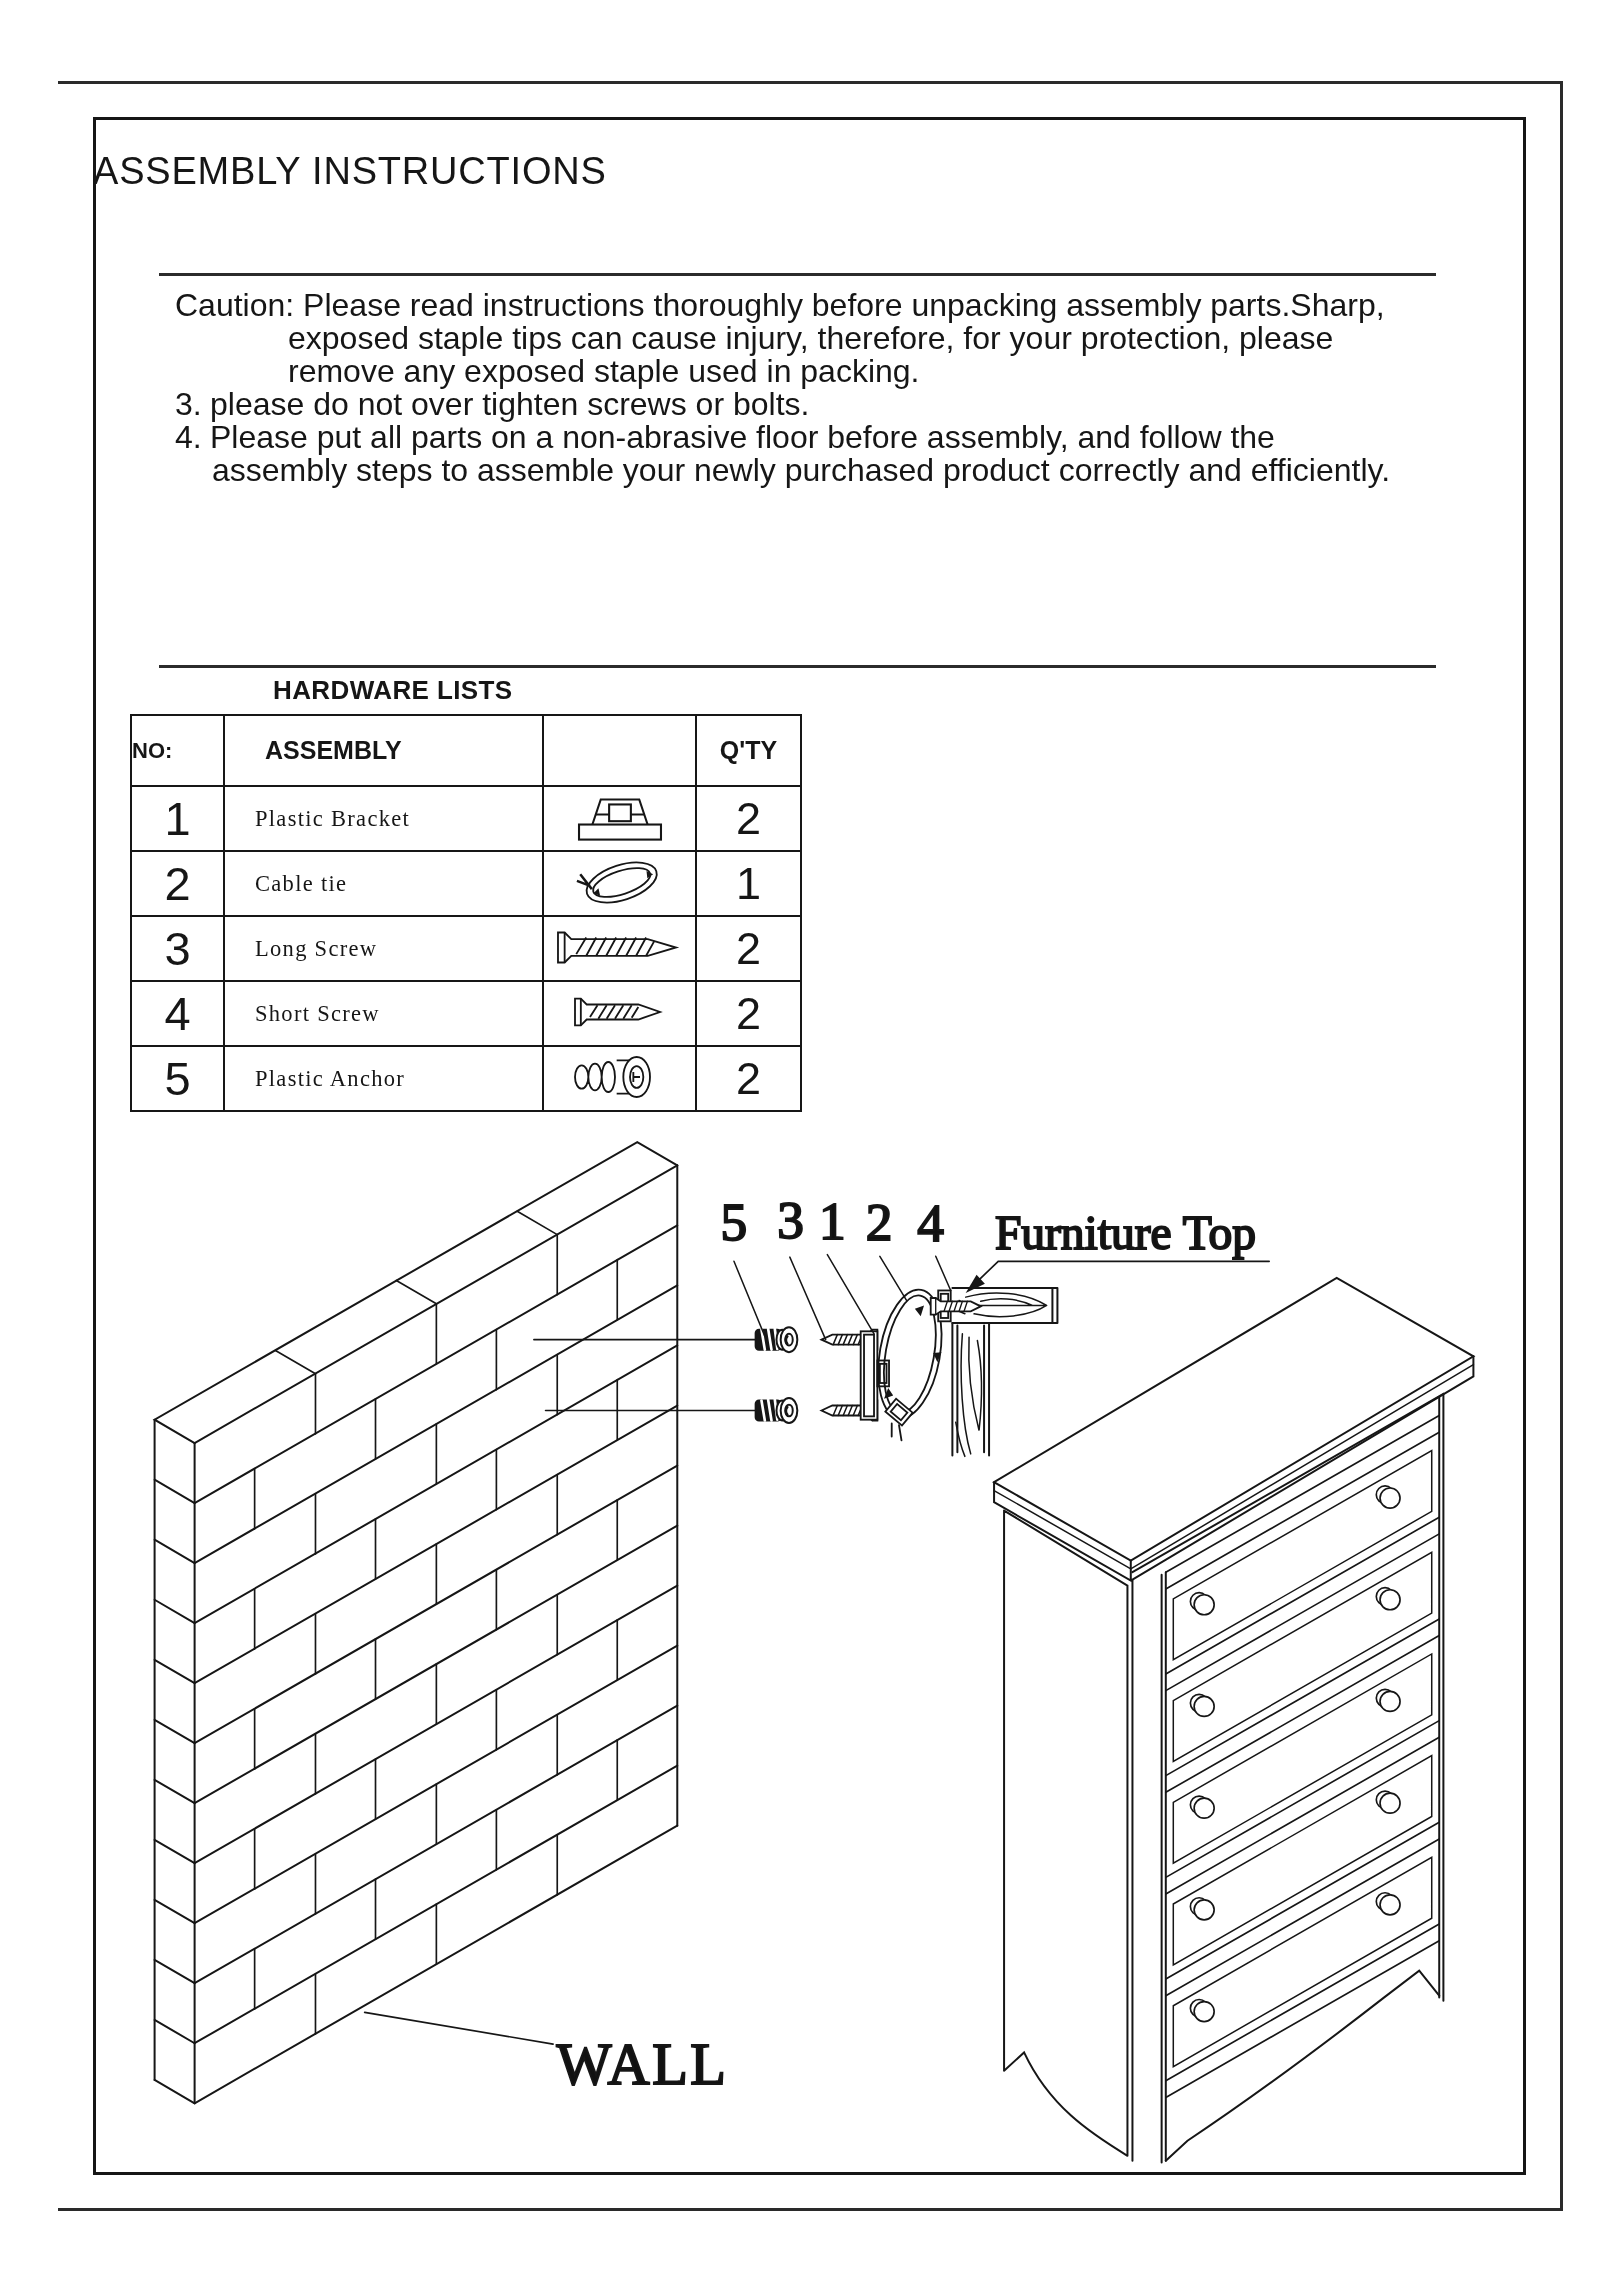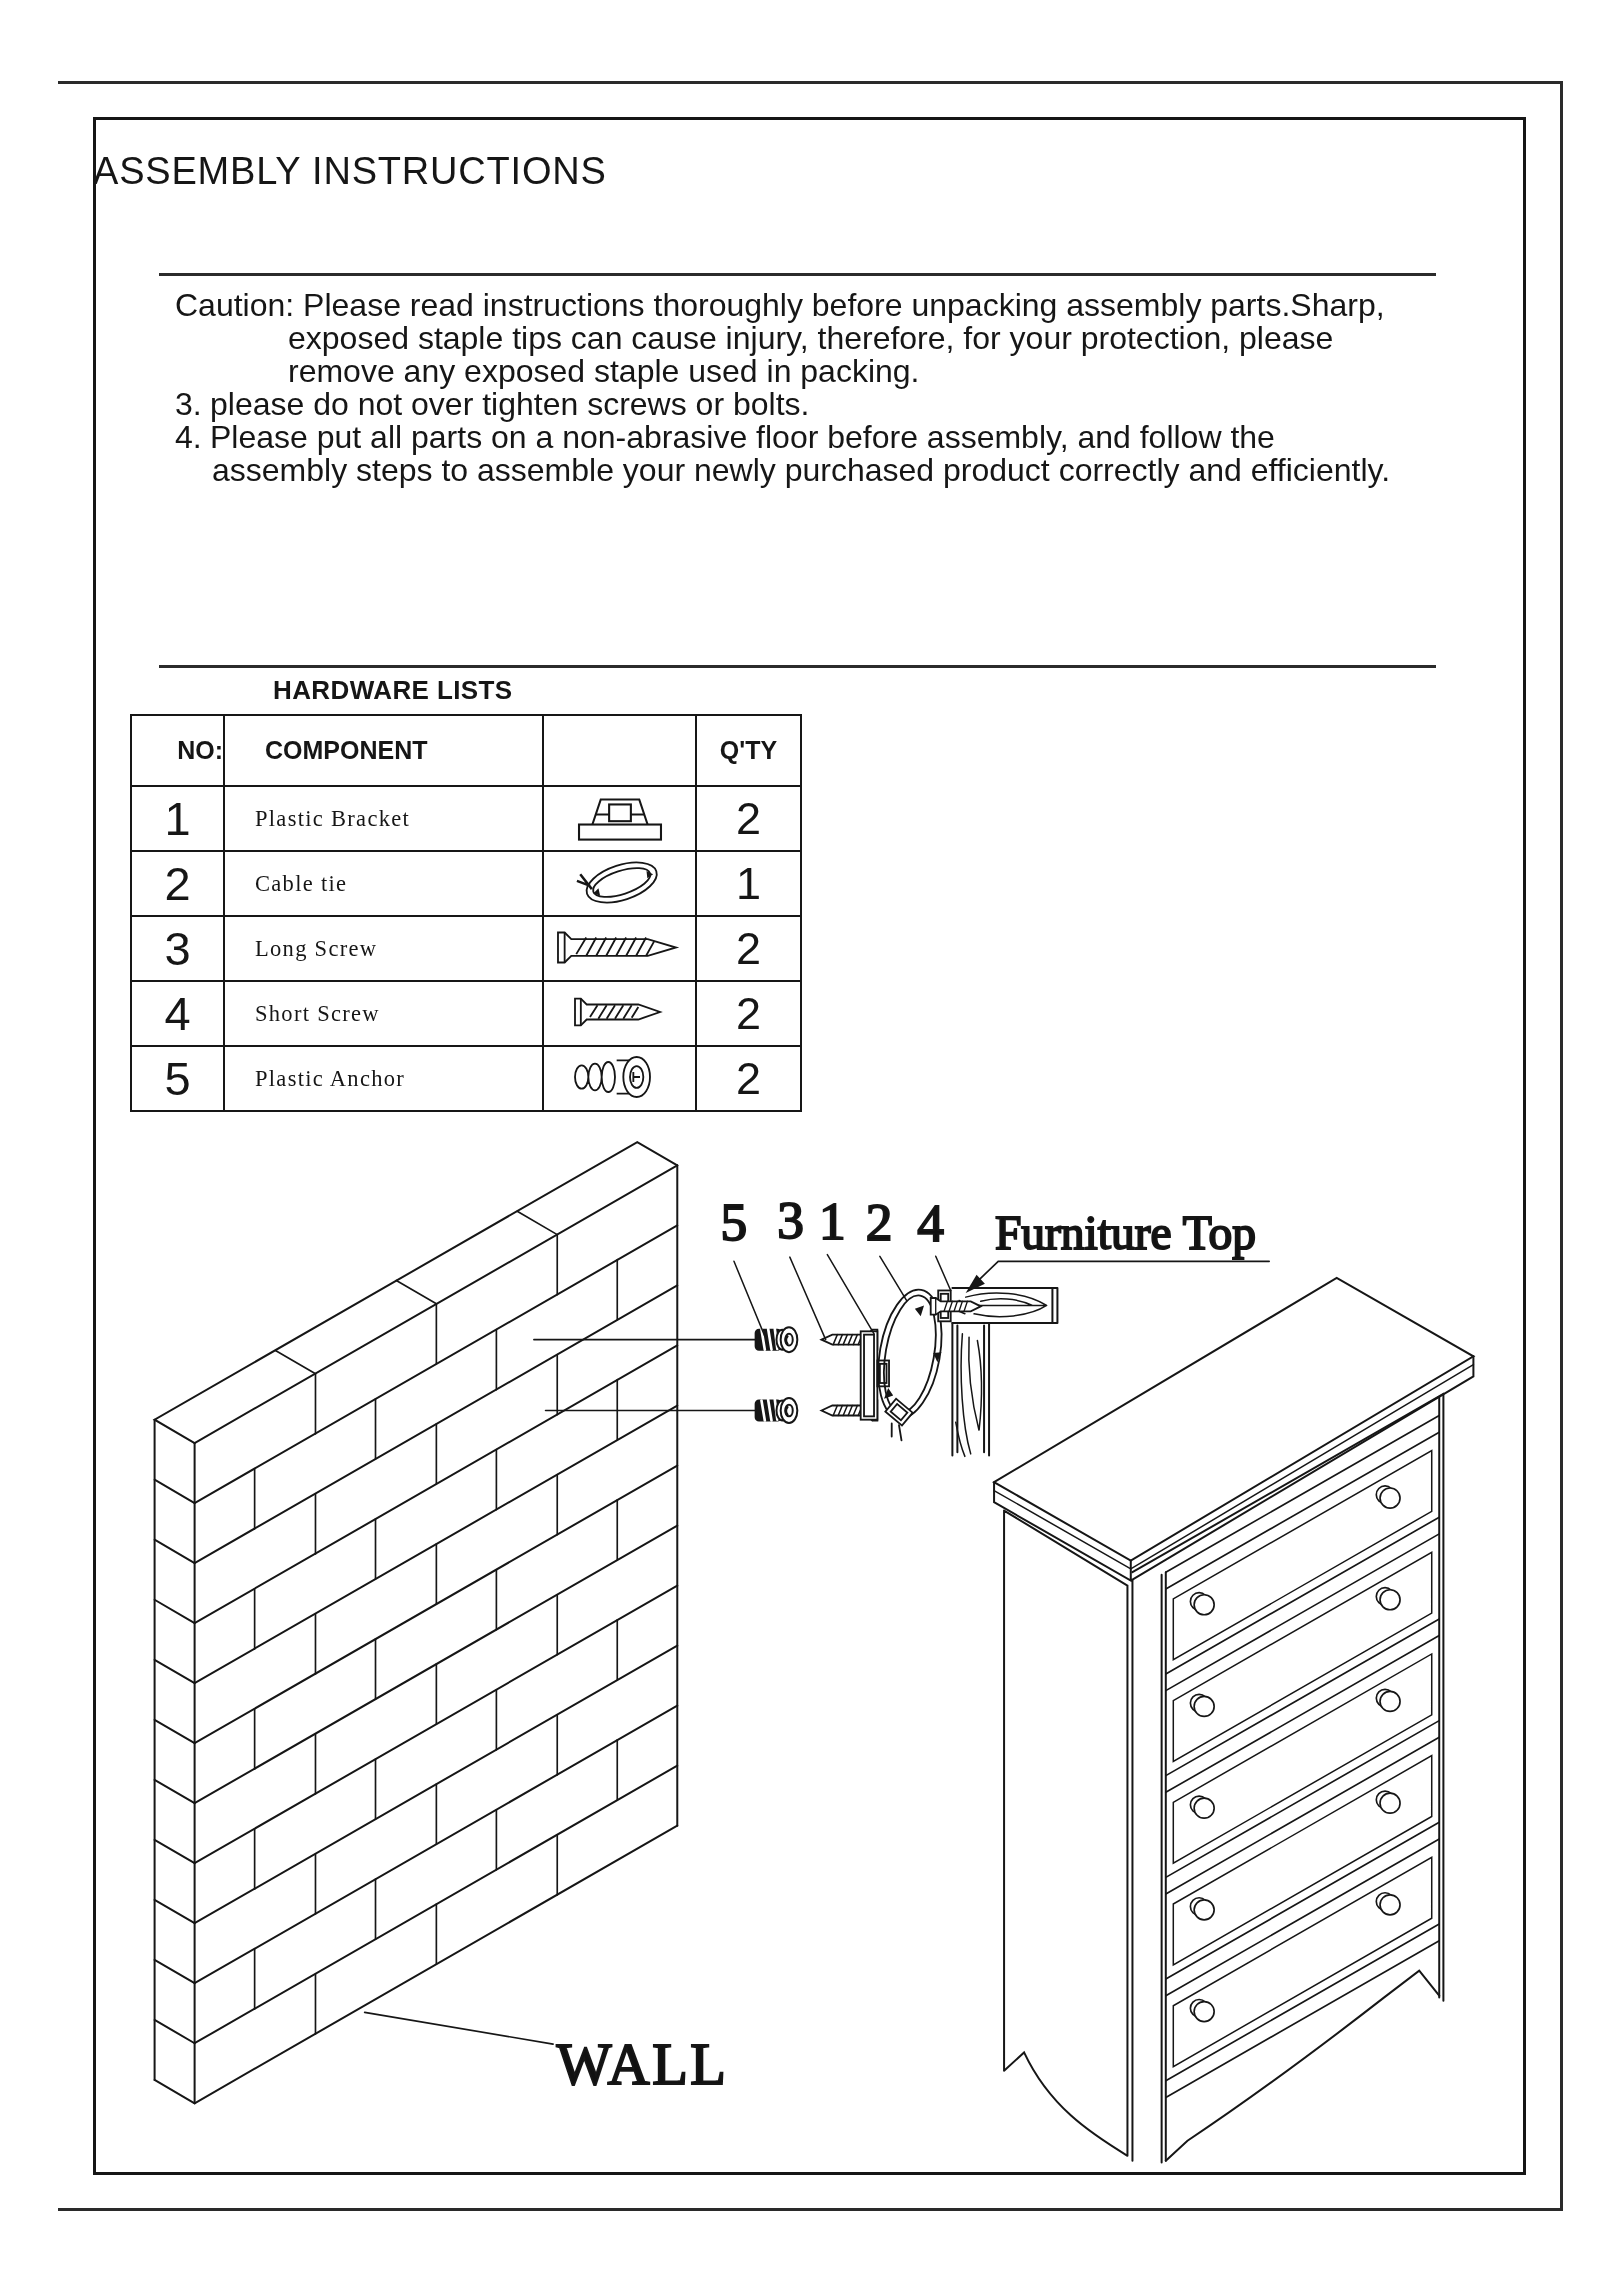--- a/index.html
+++ b/index.html
@@ -17,21 +17,21 @@
   .textblock{left:175px;top:289px;width:1232px;font-size:32px;line-height:33px;}
   .caution{padding-left:113px;text-indent:-113px;margin:0 0 0 0;}
   .note{padding-left:37px;text-indent:-37px;}
   .note .num{margin-right:8.3px;}
   .hw-heading{left:273px;top:675px;font-size:26px;font-weight:bold;letter-spacing:0.4px;}
   table.hw{left:130px;top:714px;position:absolute;border-collapse:collapse;table-layout:fixed;}
   table.hw td,table.hw th{border:2.5px solid #161616;padding:0;vertical-align:middle;}
   col.c-no{width:93px;} col.c-comp{width:319px;} col.c-icon{width:153px;} col.c-qty{width:105px;}
   tr.hw-head{height:71px;}
   tr.hw-row{height:65px;}
-  .th-no{font-size:25px;font-weight:bold;text-align:right;}
+  .th-no{font-size:22px;font-weight:bold;text-align:left;}
   .th-comp{font-size:25px;font-weight:bold;text-align:left;padding-left:40px !important;}
   .th-qty{font-size:25px;font-weight:bold;text-align:center;}
   .cell-no{font-size:47px;font-weight:400;text-align:center;}
   .cell-comp{font-family:"Liberation Serif",serif;font-size:22.5px;letter-spacing:1.3px;text-align:left;padding-left:30px !important;margin-left:48px;}
   .cell-qty{font-size:45px;text-align:center;}
   .cell-icon{text-align:center;}
   .diagram-svg{left:0;top:0;width:1623px;height:2295px;}
   svg text.serif{font-family:"Liberation Serif",serif;fill:#111;}
 </style>
 </head>
@@ -57,21 +57,21 @@
 <table class="hw">
   <colgroup>
       <col class="c-no">
       <col class="c-comp">
       <col class="c-icon">
       <col class="c-qty">
     </colgroup>
   <tbody>
       <tr class="hw-head">
     <th class="th-no">NO:</th>
-    <th class="th-comp">COMPONENT</th>
+    <th class="th-comp">ASSEMBLY</th>
     <th></th>
     <th class="th-qty">Q'TY</th>
   </tr>
   <tr class="hw-row">
     <td class="cell-no">1</td>
     <td class="cell-comp">Plastic Bracket</td>
     <td class="cell-icon">
       <svg width="92" height="52" viewBox="0 0 110 62" fill="none" stroke="#161616" stroke-width="2.5">
         <rect x="6" y="40" width="98" height="18"></rect>
         <path d="M22,40 L32,10 L78,10 L88,40"></path>

